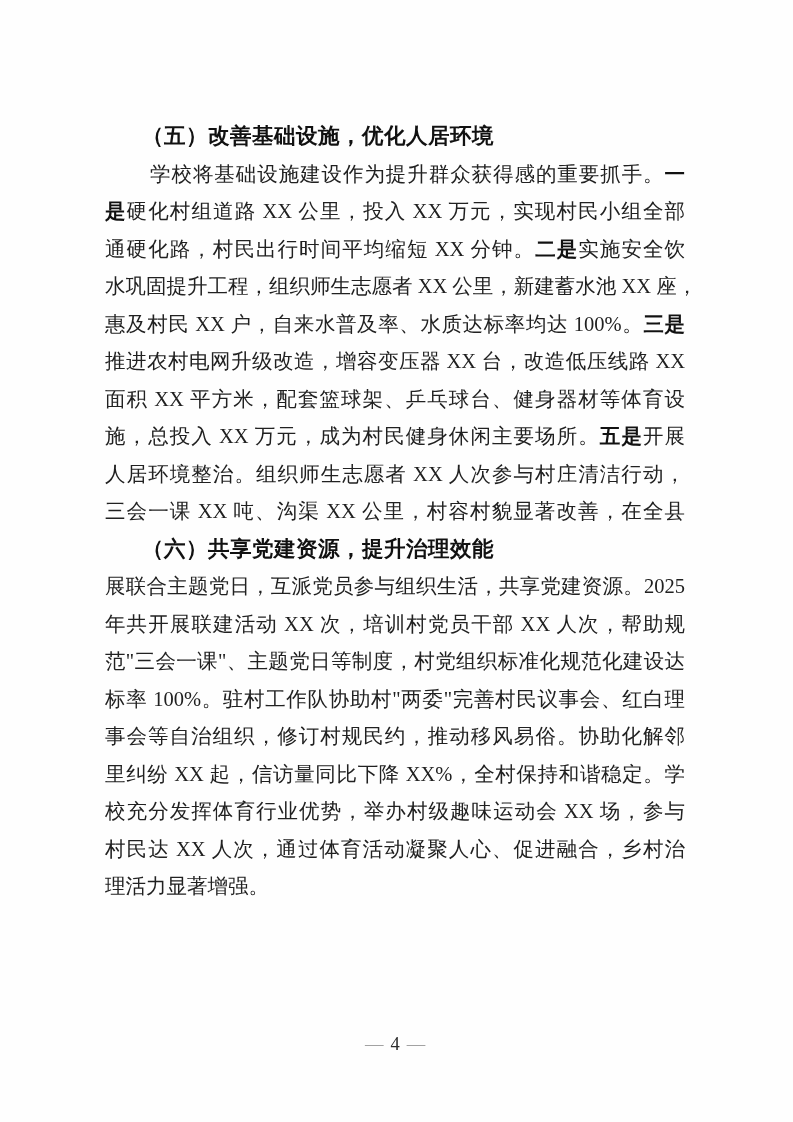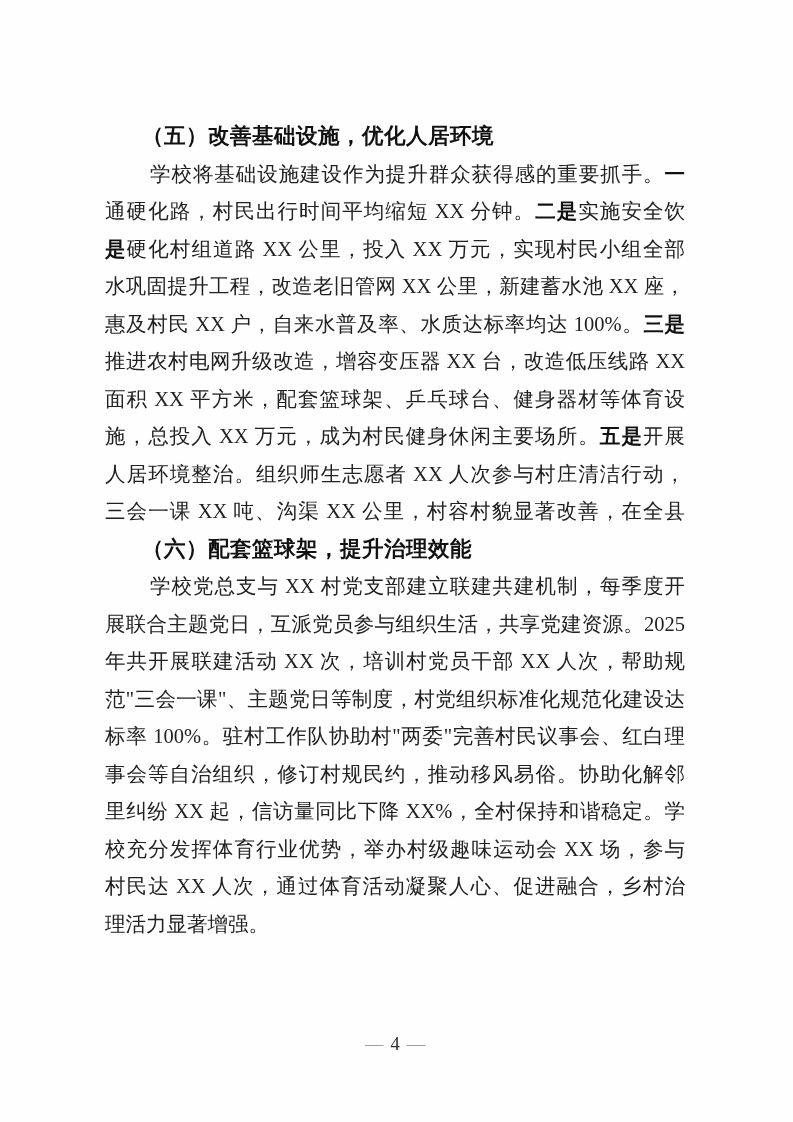--- a/index.html
+++ b/index.html
@@ -69,31 +69,30 @@
   }
 </style>
 </head>
 <body>
 
 <div class="page">
 
   <div class="content">
       <div class="heading-line">（五）改善基础设施，优化人居环境</div>
       <div class="line indent"><span>学校将基础设施建设作为提升群众获得感的重要抓手。</span><span class="bold">一</span></div>
+      <div class="line"><span class="bold">是</span><span>硬化村组道路 XX 公里，投入 XX 万元，实现村民小组全部</span></div>
       <div class="line"><span>通硬化路，村民出行时间平均缩短 XX 分钟。</span><span class="bold">二是</span><span>实施安全饮</span></div>
-      <div class="line"><span class="bold">是</span><span>硬化村组道路 XX 公里，投入 XX 万元，实现村民小组全部</span></div>
-      <div class="line"><span>水巩固提升工程，改造老旧管网 XX 公里，新建蓄水池 XX 座，</span></div>
+      <div class="line"><span>水巩固提升工程，组织师生志愿者 XX 公里，新建蓄水池 XX 座，</span></div>
       <div class="line"><span>惠及村民 XX 户，自来水普及率、水质达标率均达 100%。</span><span class="bold">三是</span></div>
       <div class="line"><span>推进农村电网升级改造，增容变压器 XX 台，改造低压线路 XX</span></div>
       <div class="line"><span>面积 XX 平方米，配套篮球架、乒乓球台、健身器材等体育设</span></div>
       <div class="line"><span>施，总投入 XX 万元，成为村民健身休闲主要场所。</span><span class="bold">五是</span><span>开展</span></div>
       <div class="line"><span>人居环境整治。组织师生志愿者 XX 人次参与村庄清洁行动，</span></div>
       <div class="line"><span>三会一课 XX 吨、沟渠 XX 公里，村容村貌显著改善，在全县</span></div>
-      <div class="heading-line">（六）配套篮球架，提升治理效能</div>
-      <div class="line indent"><span>学校党总支与 XX 村党支部建立联建共建机制，每季度开</span></div>
+      <div class="heading-line">（六）共享党建资源，提升治理效能</div>
       <div class="line"><span>展联合主题党日，互派党员参与组织生活，共享党建资源。2025</span></div>
       <div class="line"><span>年共开展联建活动 XX 次，培训村党员干部 XX 人次，帮助规</span></div>
       <div class="line"><span>范"三会一课"、主题党日等制度，村党组织标准化规范化建设达</span></div>
       <div class="line"><span>标率 100%。驻村工作队协助村"两委"完善村民议事会、红白理</span></div>
       <div class="line"><span>事会等自治组织，修订村规民约，推动移风易俗。协助化解邻</span></div>
       <div class="line"><span>里纠纷 XX 起，信访量同比下降 XX%，全村保持和谐稳定。学</span></div>
       <div class="line"><span>校充分发挥体育行业优势，举办村级趣味运动会 XX 场，参与</span></div>
       <div class="line"><span>村民达 XX 人次，通过体育活动凝聚人心、促进融合，乡村治</span></div>
       <div class="line last"><span>理活力显著增强。</span></div>
     </div>

